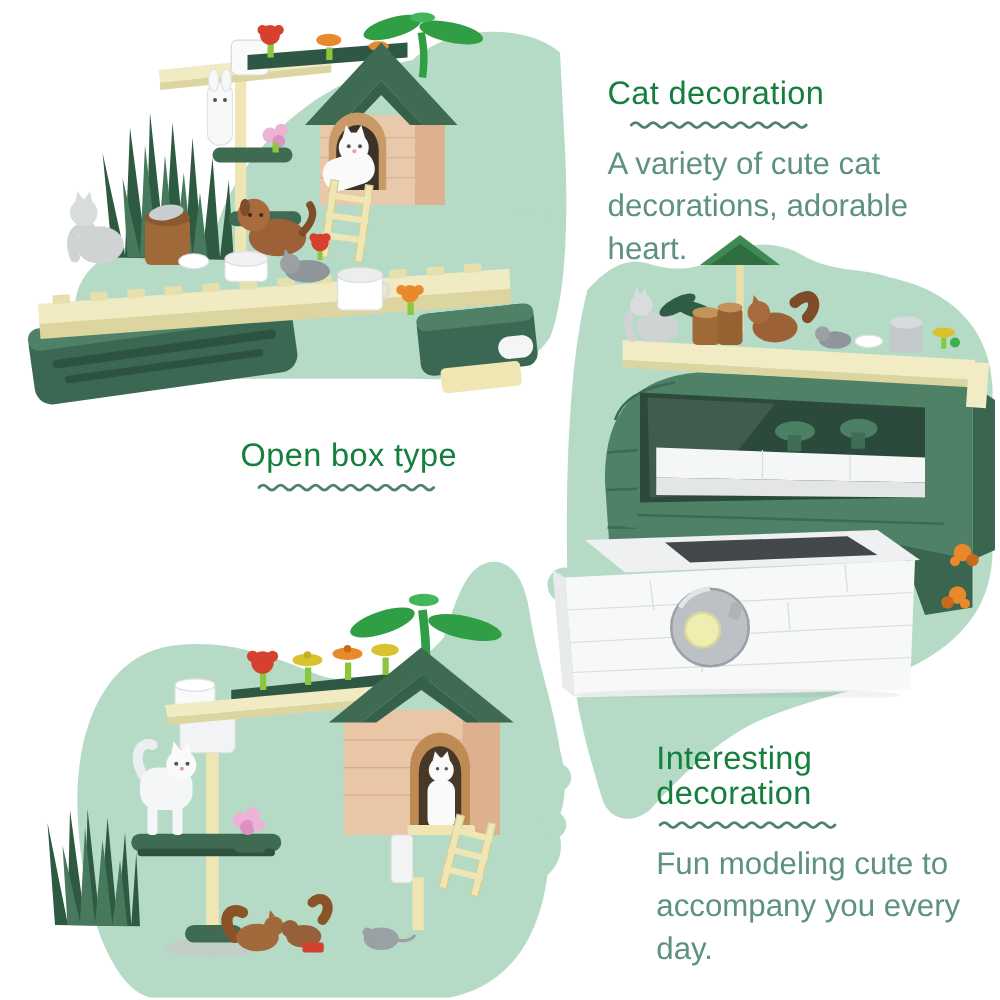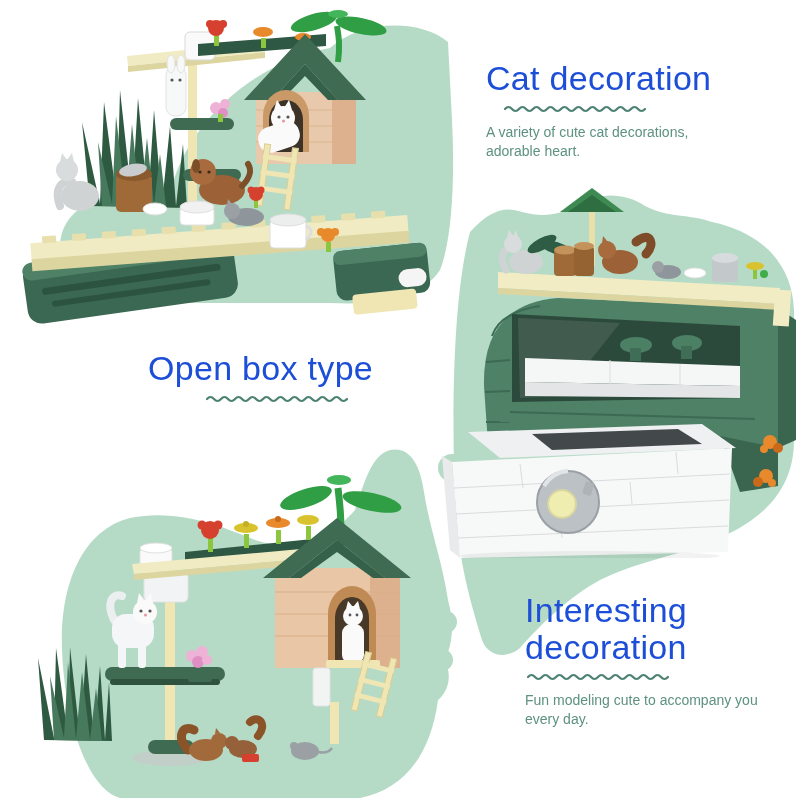--- a/index.html
+++ b/index.html
@@ -4,27 +4,27 @@
 <style>
   html,body{margin:0;padding:0;background:#ffffff;}
   .canvas{
     position:relative;width:800px;height:800px;background:#ffffff;overflow:hidden;
     font-family:"Liberation Sans","DejaVu Sans",sans-serif;
   }
   .bg{position:absolute;left:0;top:0;}
   .photo{position:absolute;margin:0;padding:0;}
   .photo svg{display:block;}
   .tb{position:absolute;}
-  .tb h2{margin:0;font-weight:400;font-size:34px;line-height:1.08;color:#1d4ed8;letter-spacing:.3px;}
+  .tb h2{margin:0;font-weight:400;font-size:26px;line-height:1.08;color:#15803d;letter-spacing:.3px;}
   .tb .wavy{display:block;margin:7px 0 9px 0;}
-  .tb p{margin:0;font-size:14px;line-height:1.36;color:#5d9181;}
+  .tb p{margin:0;font-size:25px;line-height:1.36;color:#5d9181;}
   .tb1{left:486px;top:60px;width:242px;}
   .tb1 .wavy{margin-left:18px;}
   .tb2{left:148px;top:350px;width:262px;}
-  .tb2 h2{}
+  .tb2 h2{text-align:center;}
   .tb2 .wavy{margin-left:58px;}
   .tb3{left:525px;top:592px;width:245px;}
   .tb3 h2{max-width:228px;}
   .tb3 .wavy{margin-left:2px;}
 </style>
 </head>
 <body>
 
 <div class="canvas">
 

